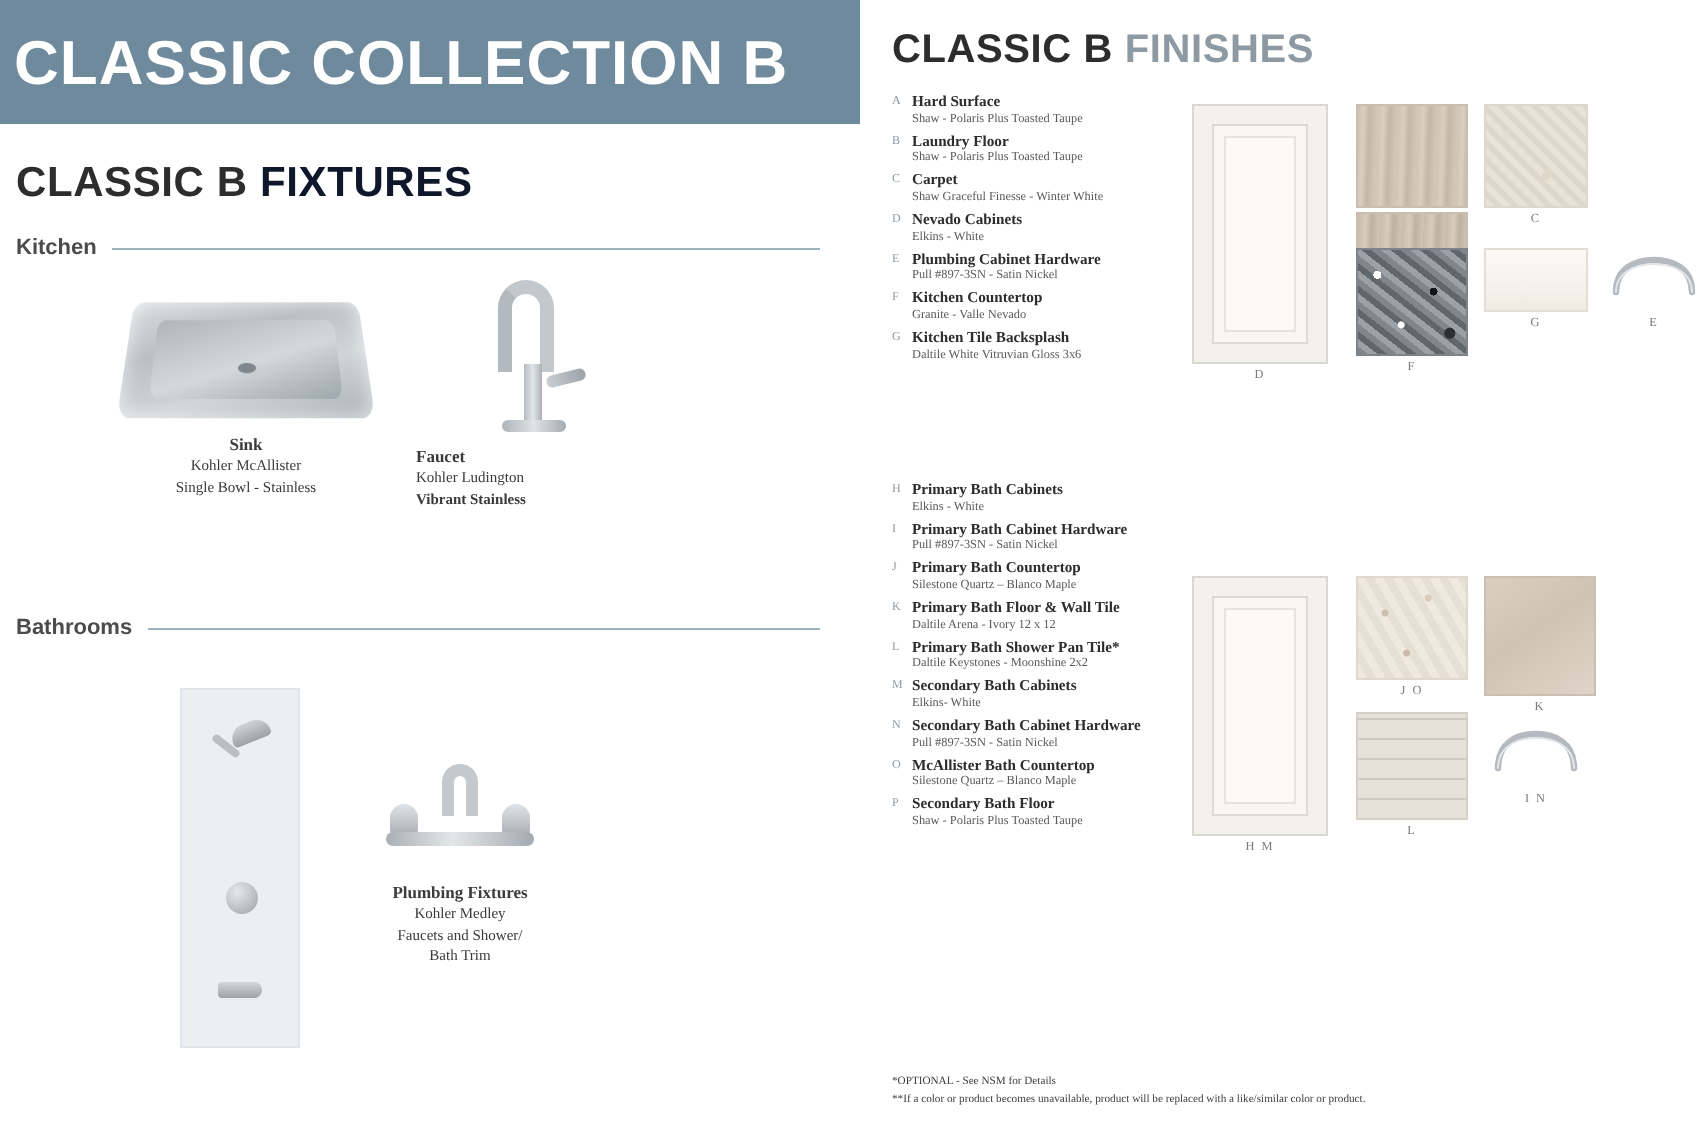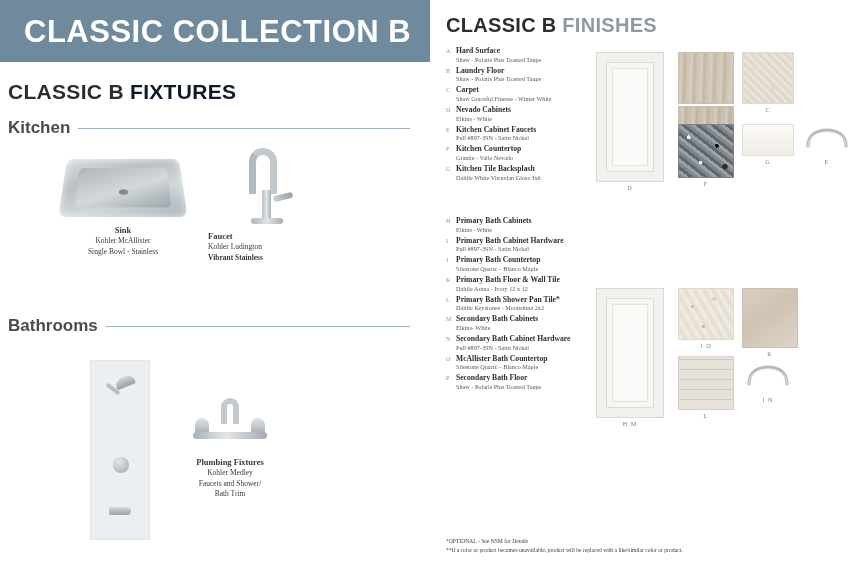--- a/index.html
+++ b/index.html
@@ -20,21 +20,21 @@
     left: 0; top: 0;
     width: 430px; height: 569px;
   }
 
   #title-banner {
     width: 430px;
     height: 62px;
     background: #6e8a9c;
     display: flex;
     align-items: center;
-    padding-left: 24px;
+    padding-left: 7px;
   }
   #title-banner .banner-text {
     color: #ffffff;
     font-size: 31px;
     font-weight: bold;
     letter-spacing: 0.5px;
     line-height: 1;
   }
 
   #fixtures-heading {
@@ -47,21 +47,21 @@
   #fixtures-heading .gray { color: #0f172a; font-weight: bold; }
 
   .section-head {
     display: flex;
     align-items: center;
     margin-left: 8px;
     margin-top: 14px;
     width: 402px;
   }
   .section-head .sh-label {
-    font-size: 17px;
+    font-size: 11px;
     font-weight: bold;
     color: #4b4b4b;
     white-space: nowrap;
     padding-right: 8px;
   }
   .section-head .sh-rule {
     flex: 1;
     height: 1px;
     background: #9fb3bf;
   }
@@ -462,21 +462,21 @@
       <div class="legend-letter">D</div>
       <div class="legend-text">
         <span class="legend-name">Nevado Cabinets</span>
         <span class="legend-desc">Elkins - White</span>
       </div>
     </div>
 
     <div class="legend-row">
       <div class="legend-letter">E</div>
       <div class="legend-text">
-        <span class="legend-name">Kitchen Cabinet Faucets</span>
+        <span class="legend-name">Plumbing Cabinet Hardware</span>
         <span class="legend-desc">Pull #897-3SN - Satin Nickel</span>
       </div>
     </div>
 
     <div class="legend-row">
       <div class="legend-letter">F</div>
       <div class="legend-text">
         <span class="legend-name">Kitchen Countertop</span>
         <span class="legend-desc">Granite -  Valle Nevado</span>
       </div>
@@ -538,21 +538,21 @@
       <div class="pull" style="width:46px;height:32px;">
         <svg width="46" height="32" viewBox="0 0 46 32">
           <path d="M4 22 C4 10, 14 6, 23 6 C32 6, 42 10, 42 22" fill="none" stroke="#b4babf" stroke-width="3.2" stroke-linecap="round"></path>
           <path d="M4 22 C4 12, 14 8, 23 8 C32 8, 42 12, 42 22" fill="none" stroke="#e3e6e8" stroke-width="1" stroke-linecap="round"></path>
         </svg>
       </div>
       <div class="swatch-label">E</div>
     </div>
   </div>
 
-  <div class="legend" id="bath-legend" style="margin-top:36px;">
+  <div class="legend" id="bath-legend" style="margin-top:60px;">
 
     <div class="legend-row">
       <div class="legend-letter">H</div>
       <div class="legend-text">
         <span class="legend-name">Primary Bath Cabinets</span>
         <span class="legend-desc">Elkins - White</span>
       </div>
     </div>
 
     <div class="legend-row">

